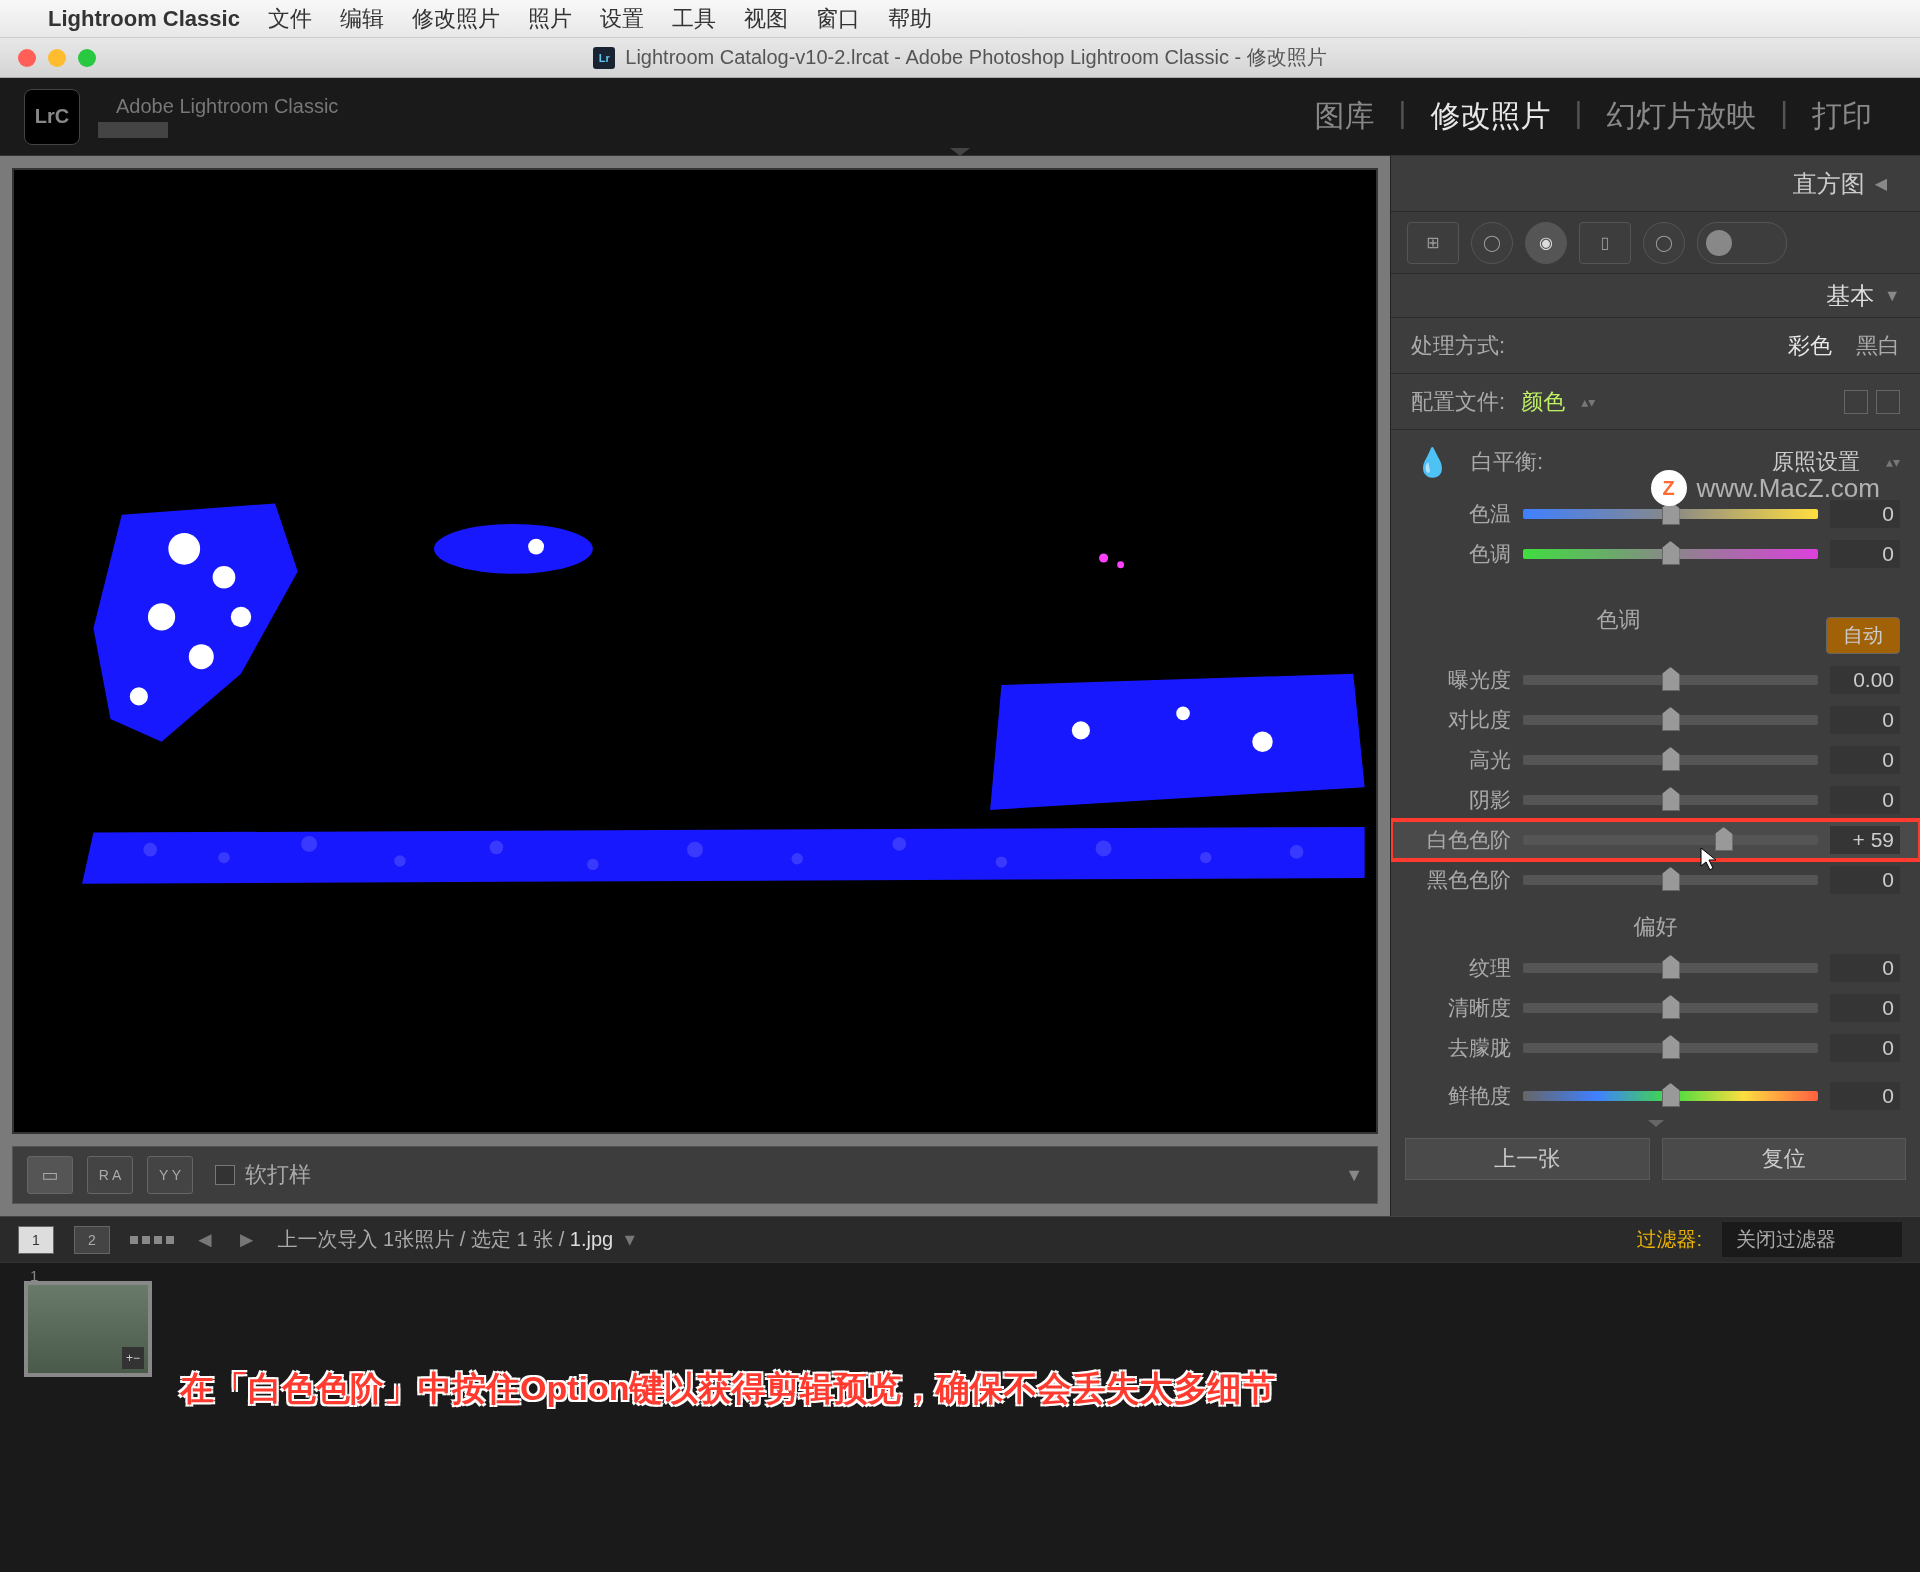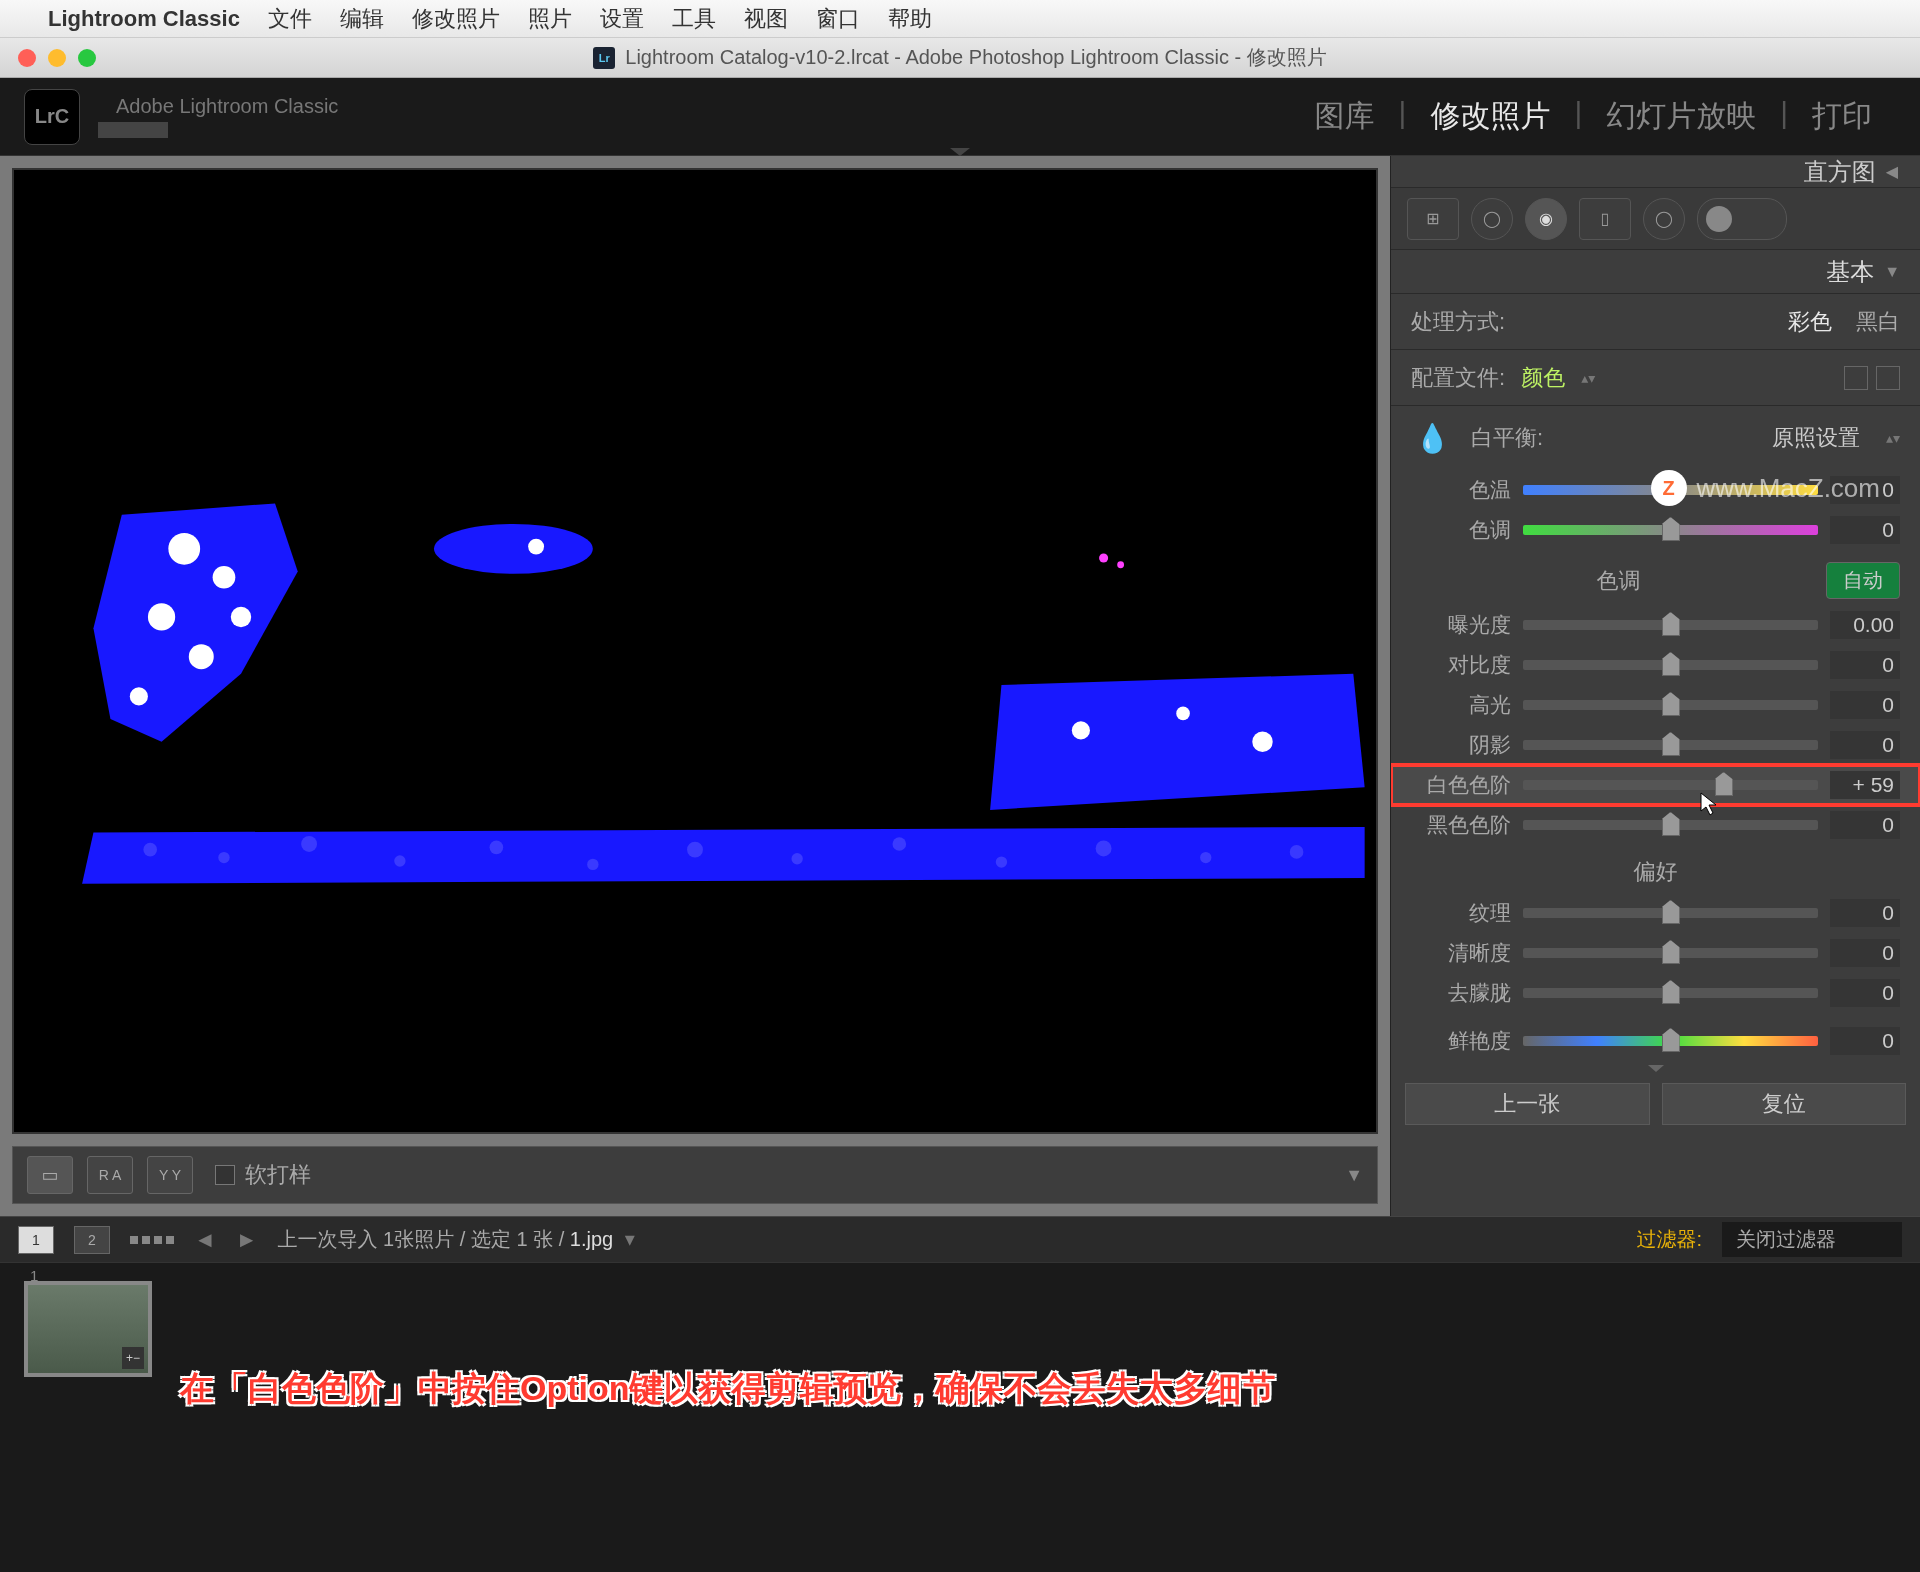--- a/index.html
+++ b/index.html
@@ -33,21 +33,21 @@
     .clip-svg { width: 100%; height: 100%; }
     
     .canvas-toolbar { height: 58px; background: #3d3d3d; display: flex; align-items: center; padding: 0 14px; gap: 14px; margin-top: 12px; border: 1px solid #555; }
     .tool-btn { width: 46px; height: 38px; border: 1px solid #666; background: #444; display: flex; align-items: center; justify-content: center; color: #aaa; font-size: 18px; border-radius: 3px; }
     .tool-btn.selected { background: #555; }
     .softproof-check { display: flex; align-items: center; gap: 10px; color: #aaa; font-size: 22px; margin-left: 8px; }
     .softproof-box { width: 20px; height: 20px; border: 1px solid #777; background: #333; }
     .toolbar-caret { margin-left: auto; color: #888; font-size: 18px; }
     
     .right-panel { width: 530px; background: #3d3d3d; border-left: 1px solid #222; display: flex; flex-direction: column; overflow-y: auto; }
-    .panel-header { height: 32px; display: flex; align-items: center; justify-content: flex-end; padding: 0 22px; color: #ccc; font-size: 24px; border-bottom: 1px solid #2a2a2a; gap: 10px; }
+    .panel-header { height: 56px; display: flex; align-items: center; justify-content: flex-end; padding: 0 33px; color: #ccc; font-size: 24px; border-bottom: 1px solid #2a2a2a; gap: 10px; }
     .panel-triangle { font-size: 16px; color: #888; }
     
     .tool-strip { height: 62px; background: #3a3a3a; display: flex; align-items: center; padding: 0 16px; gap: 12px; border-bottom: 1px solid #2a2a2a; }
     .strip-tool { width: 52px; height: 42px; border: 1px solid #555; background: #3d3d3d; border-radius: 4px; display: flex; align-items: center; justify-content: center; color: #999; }
     .strip-tool.circle { border-radius: 50%; width: 42px; }
     .strip-tool.active { background: #555; color: #ddd; }
     .strip-pin { width: 90px; height: 42px; border: 1px solid #555; background: #3d3d3d; border-radius: 20px; display: flex; align-items: center; padding: 0 8px; }
     .pin-knob { width: 26px; height: 26px; background: #888; border-radius: 50%; }
     .section-title { height: 44px; display: flex; align-items: center; justify-content: flex-end; padding: 0 20px; color: #ddd; font-size: 24px; gap: 10px; border-bottom: 1px solid #2a2a2a; }
     .treatment-row { height: 56px; display: flex; align-items: center; padding: 0 20px; color: #aaa; font-size: 22px; border-bottom: 1px solid #2a2a2a; }
@@ -71,21 +71,21 @@
     .slider-label { width: 100px; text-align: right; color: #aaa; font-size: 21px; }
     .slider-track { flex: 1; height: 10px; background: #555; position: relative; border-radius: 2px; }
     .slider-track.temp { background: linear-gradient(90deg, #4080ff, #888, #ffdd40); }
     .slider-track.tint { background: linear-gradient(90deg, #40dd40, #888, #dd40dd); }
     .slider-track.vib { background: linear-gradient(90deg, #666, #4080ff, #40dd40, #ffdd40, #ff6040); }
     .slider-thumb { position: absolute; top: -8px; width: 18px; height: 24px; background: #999; border: 1px solid #666; transform: translateX(-50%); clip-path: polygon(50% 0, 100% 30%, 100% 100%, 0 100%, 0 30%); }
     .slider-value { width: 70px; text-align: right; color: #ccc; font-size: 21px; background: #353535; padding: 2px 6px; }
     
     .group-header { display: flex; align-items: center; padding: 12px 20px 6px; color: #aaa; font-size: 22px; }
     .group-title { flex: 1; text-align: center; }
-    .auto-btn { padding: 4px 16px; border: 1px solid #666; background: #15803d; color: #ccc; border-radius: 4px; font-size: 20px; }
+    .auto-btn { padding: 4px 16px; border: 1px solid #666; background: #a16207; color: #ccc; border-radius: 4px; font-size: 20px; margin-top: 31px; }
     
     .watermark { position: absolute; right: 40px; top: 470px; color: rgba(255,255,255,0.6); font-size: 26px; display: flex; align-items: center; gap: 10px; z-index: 100; }
     .wm-badge { width: 36px; height: 36px; background: #fff; border-radius: 50%; color: #ff6b35; font-weight: bold; display: flex; align-items: center; justify-content: center; font-size: 20px; }
     
     .nav-buttons { height: 58px; display: flex; gap: 12px; padding: 8px 14px; background: #3d3d3d; }
     .nav-btn { flex: 1; background: #4a4a4a; border: 1px solid #5a5a5a; color: #ccc; font-size: 22px; display: flex; align-items: center; justify-content: center; border-radius: 0; }
     
     .collapse-bottom { height: 14px; background: #3d3d3d; display: flex; justify-content: center; align-items: center; }
     .collapse-bottom::after { content: ''; width: 0; height: 0; border-left: 8px solid transparent; border-right: 8px solid transparent; border-top: 7px solid #666; }
     

